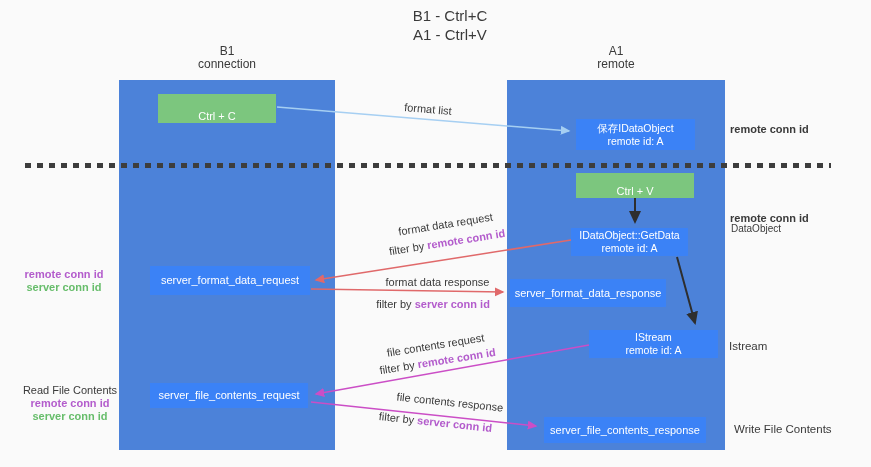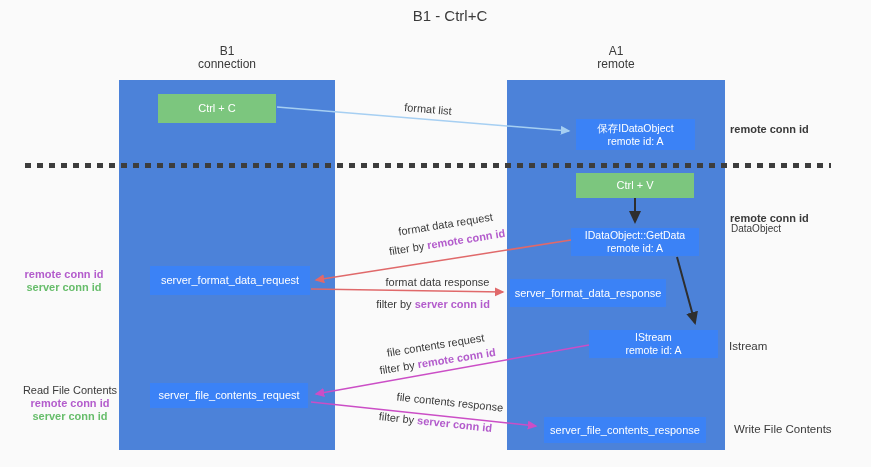--- a/index.html
+++ b/index.html
@@ -19,26 +19,26 @@
   #hdr-left  { left:119px; width:216px; }
   #hdr-right { left:507px; width:218px; }
 
   .dashline { position:absolute; left:25px; top:163px; width:806px; height:5px; z-index:3;
     background:repeating-linear-gradient(90deg,#3d3d3d 0 6px,transparent 6px 12px); }
 
   .box { position:absolute; display:flex; flex-direction:column; align-items:center;
          justify-content:center; color:#fff; font-size:11px; line-height:13px;
          text-align:center; z-index:2; white-space:nowrap; }
   .orange { background:#3b82f6; }
-  .green  { background:#7cc67e; }
+  .green  { background:#7cc67e;justify-content:flex-end; }
   .two { font-size:10.5px; }
   #b-ctrlc   { left:158px; top:94px;  width:118px; height:29px; }
   #b-save    { left:576px; top:119px; width:119px; height:31px; }
   #b-ctrlv   { left:576px; top:173px; width:118px; height:25px; }
-  #b-getdata { left:571px; top:228px; width:128px; height:28px; }
+  #b-getdata { left:571px; top:228px; width:117px; height:28px; }
   #b-freq    { left:150px; top:266px; width:160px; height:29px; }
   #b-fresp   { left:510px; top:279px; width:156px; height:28px; }
   #b-istream { left:589px; top:330px; width:129px; height:28px; }
   #b-fcreq   { left:150px; top:383px; width:158px; height:25px; }
   #b-fcresp  { left:544px; top:417px; width:162px; height:26px; }
 
   svg.connectors { position:absolute; left:0; top:0; z-index:3; pointer-events:none; }
 
   .flabel { position:absolute; font-size:11px; color:#3a3a3a; white-space:nowrap;
             text-align:center; z-index:4; }
@@ -64,20 +64,21 @@
   #r-istream    { left:729px; top:340px; font-size:11.5px; }
   #r-write      { left:734px; top:423px; font-size:11.5px; }
 </style>
 </head>
 <body>
 
 <div id="canvas">
 
   <div class="title">
     <div>B1 - Ctrl+C</div>
+    <div>A1 - Ctrl+V</div>
   </div>
 
   <div class="lane-header" id="hdr-left">
     <div>B1</div>
     <div>connection</div>
   </div>
   <div class="lane-header" id="hdr-right">
     <div>A1</div>
     <div>remote</div>
   </div>

